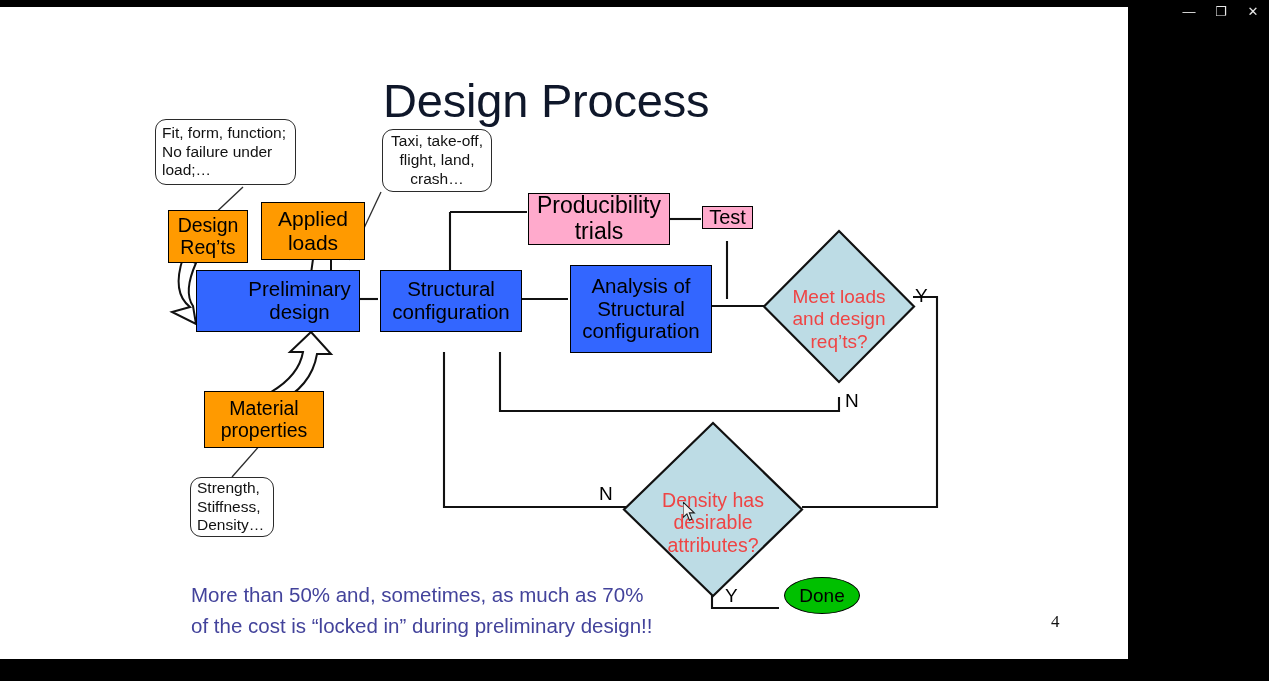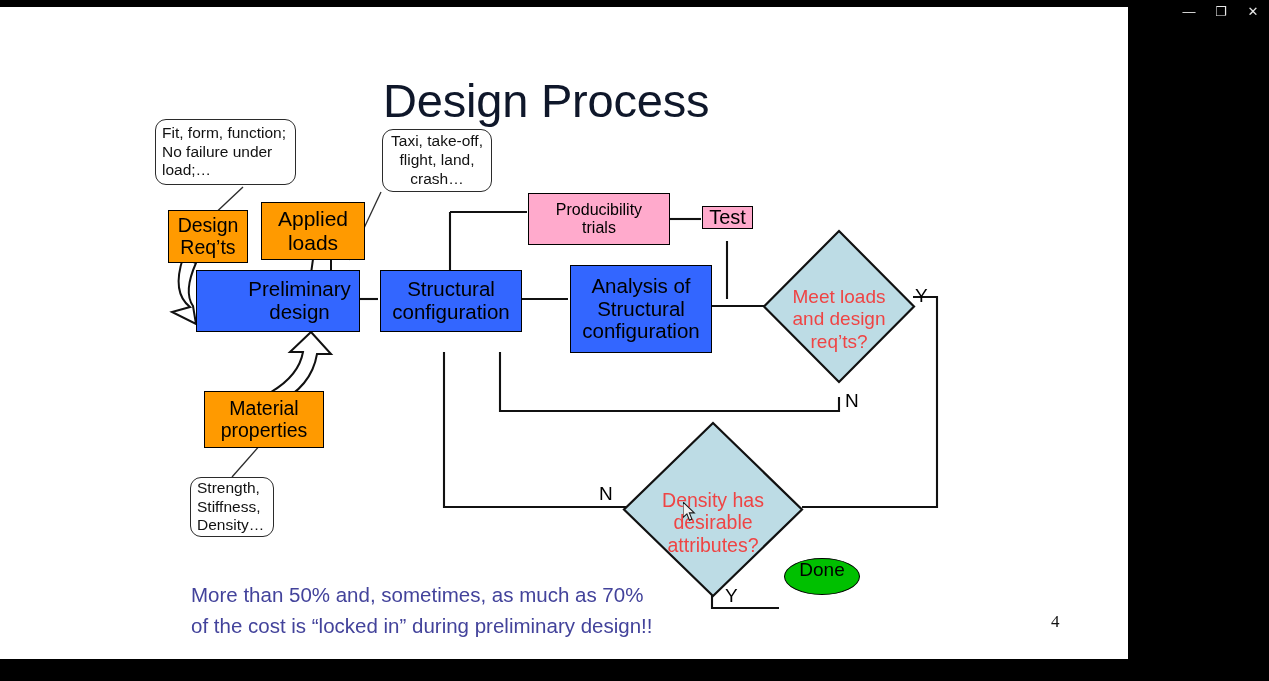--- a/index.html
+++ b/index.html
@@ -57,23 +57,23 @@
 
   .diamond { position:absolute; }
   .diamond svg { display:block; overflow:visible; }
   .diamond .dlabel {
     position:absolute; left:0; top:13px; width:100%; height:100%;
     display:flex; align-items:center; justify-content:center; text-align:center;
     color:#ef4444; line-height:1.16;
   }
 
   #done-oval {
-    position:absolute; left:784px; top:551px; width:76px; height:37px;
+    position:absolute; left:784px; top:570px; width:76px; height:37px;
     background:#00C000; border:1.6px solid #000; border-radius:50%;
-    display:flex; justify-content:center;
+    display:flex; align-items:center; justify-content:center;
     font-size:19px; color:#000;
   }
 
   .edge-label { position:absolute; font-size:19px; color:#000; }
 
   #bottom-note {
     position:absolute; left:191px; top:572px; width:470px;
     font-size:20.5px; line-height:1.52; color:#43439b;
   }
   #page-num {
@@ -187,21 +187,21 @@
       <span style="white-space:pre-line;">Structural
 configuration</span>
     </div>
 
     <div class="node blue" style="left:570px; top:258px; width:142px; height:88px; font-size:20.5px;">
       <span style="white-space:pre-line;">Analysis of
 Structural
 configuration</span>
     </div>
 
-    <div class="node pink" style="left:528px; top:186px; width:142px; height:52px; font-size:16px;">
+    <div class="node pink" style="left:528px; top:186px; width:142px; height:52px; font-size:23px;">
       <span style="white-space:pre-line;">Producibility
 trials</span>
     </div>
 
     <div class="node pink" style="left:702px; top:199px; width:51px; height:23px; font-size:20px;">
       <span>Test</span>
     </div>
 
     <div class="diamond" style="left:762px; top:222px; width:154px; height:155px;">
       <svg width="154" height="155" viewBox="0 0 154 155">

